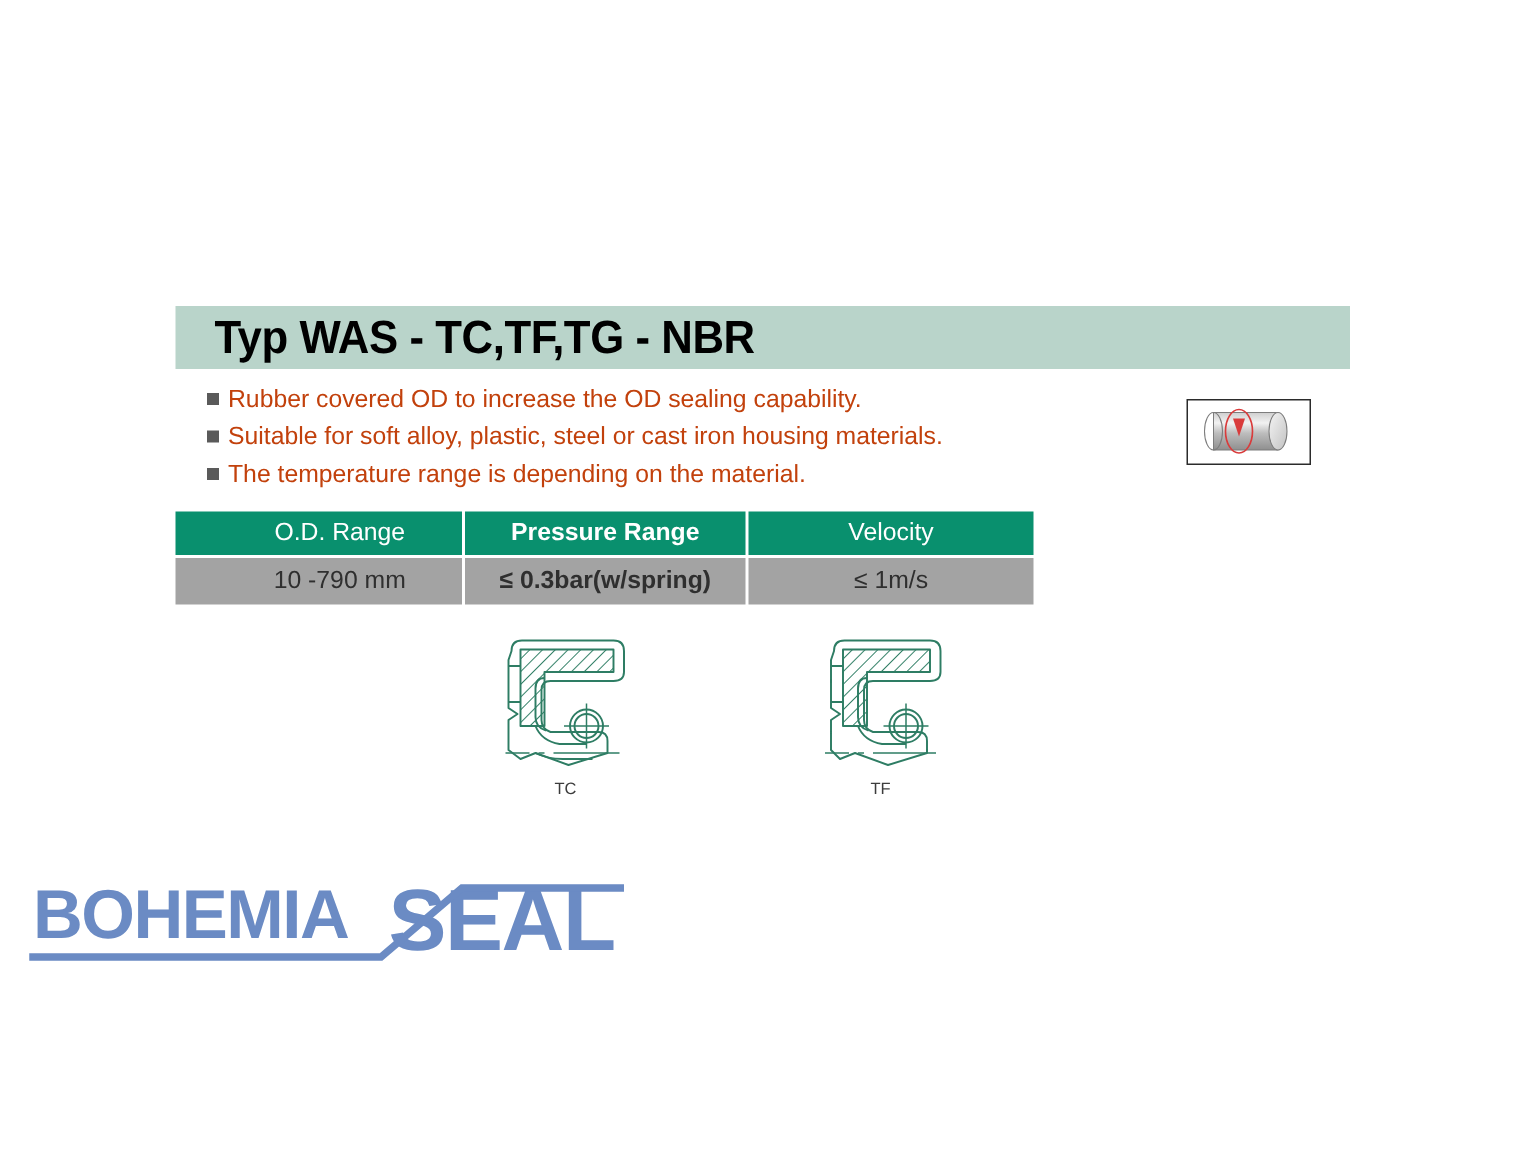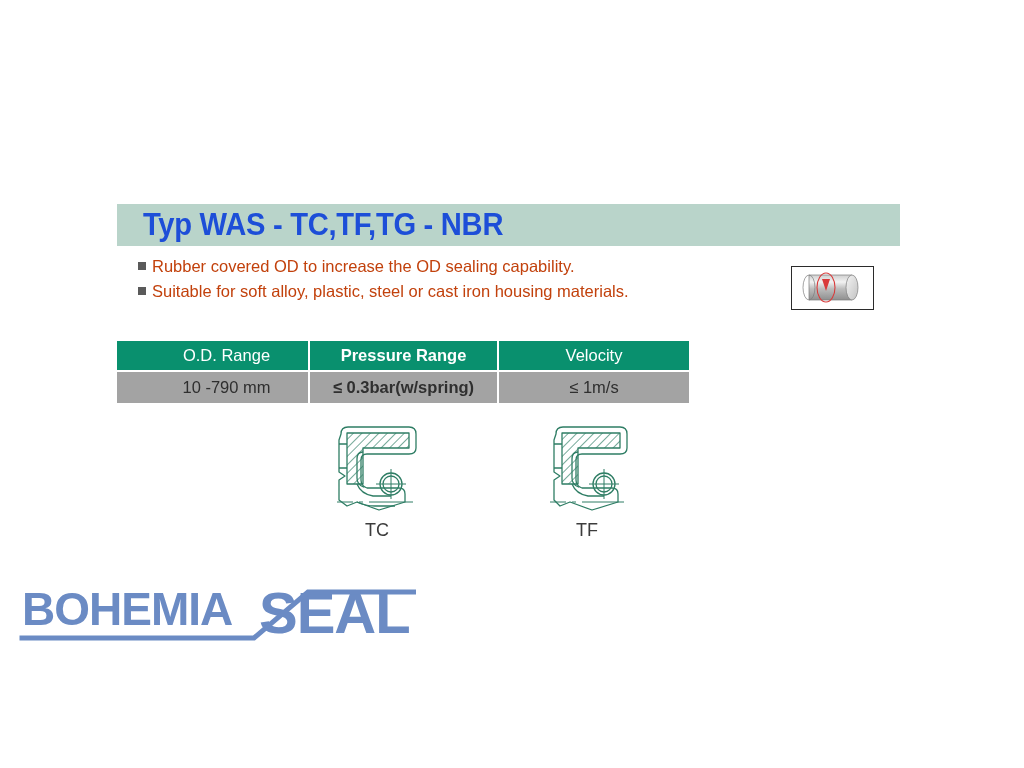--- a/index.html
+++ b/index.html
@@ -26,21 +26,21 @@
     height: 42px;
     background: #b9d4ca;
   }
   #title-text {
     position: absolute;
     left: 26px;
     top: 50%;
     transform: translateY(-50%);
     font-size: 31px;
     font-weight: bold;
-    color: #1d4ed8;
+    color: #000000;
     letter-spacing: -0.3px;
     white-space: nowrap;
     font-family: "Liberation Sans", sans-serif;
     transform-origin: left center;
   }
   #title-text-inner {
     display: inline-block;
     transform: scaleX(0.94);
     transform-origin: left center;
   }
@@ -136,21 +136,21 @@
     position: absolute;
     top: 0;
     width: 160px;
     text-align: center;
   }
   .diagram-item svg {
     display: block;
     margin: 0 auto;
   }
   .diagram-label {
-    font-size: 18px;
+    font-size: 11px;
     color: #3c3c3c;
     margin-top: 2px;
   }
   #diagram-tc { left: 180px; }
   #diagram-tf { left: 390px; }
   #diagram-tg { left: 575px; }
 
   
   #logo {
     position: absolute;
@@ -170,20 +170,24 @@
 </div>
 
 <div id="feature-list">
   <div class="feature-row">
     <span class="bullet-square"></span>
     <span class="feature-text">Rubber covered OD to increase the OD sealing capability.</span>
   </div>
   <div class="feature-row">
     <span class="bullet-square"></span>
     <span class="feature-text">Suitable for soft alloy, plastic, steel or cast iron housing materials.</span>
+  </div>
+  <div class="feature-row">
+    <span class="bullet-square"></span>
+    <span class="feature-text">The temperature range is depending on the material.</span>
   </div>
 </div>
 
 <div id="shaft-icon-box">
   <svg width="80" height="41" viewBox="0 0 80 41">
     <defs>
       <linearGradient id="shaftGrad" x1="0" y1="0" x2="0" y2="1">
         <stop offset="0%" stop-color="#cfcfcf"></stop>
         <stop offset="28%" stop-color="#f2f2f2"></stop>
         <stop offset="55%" stop-color="#bdbdbd"></stop>

